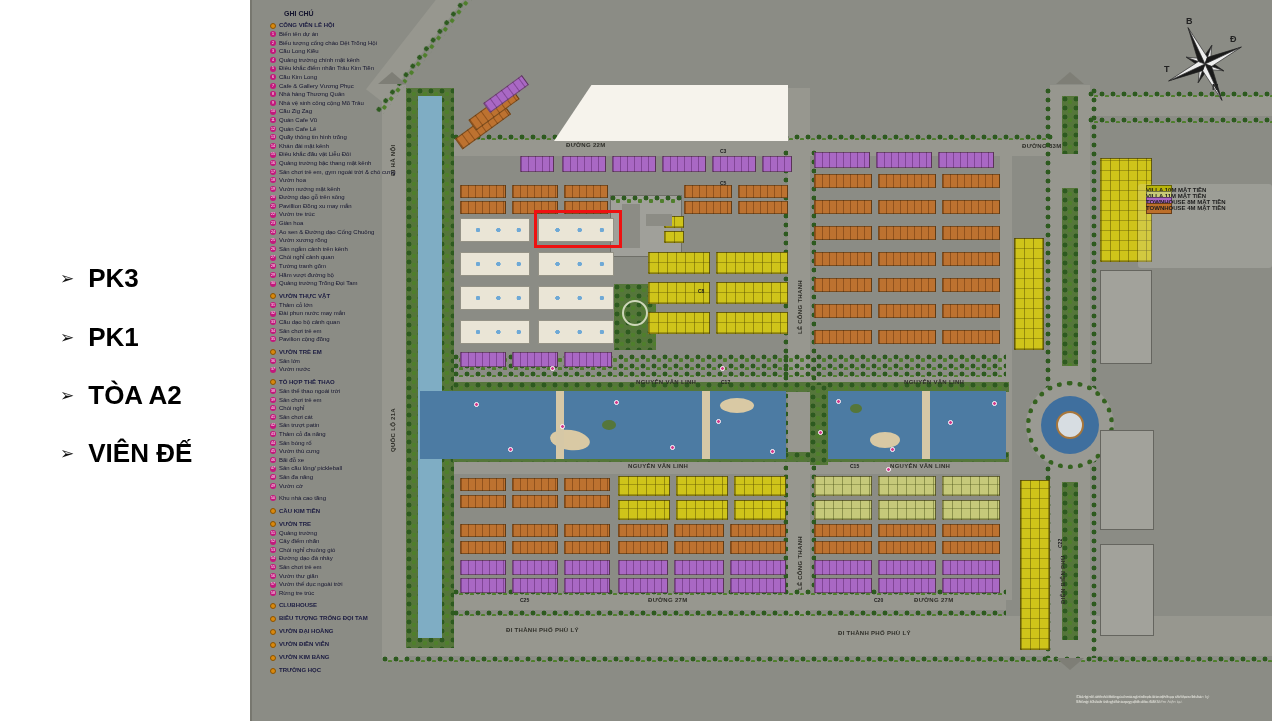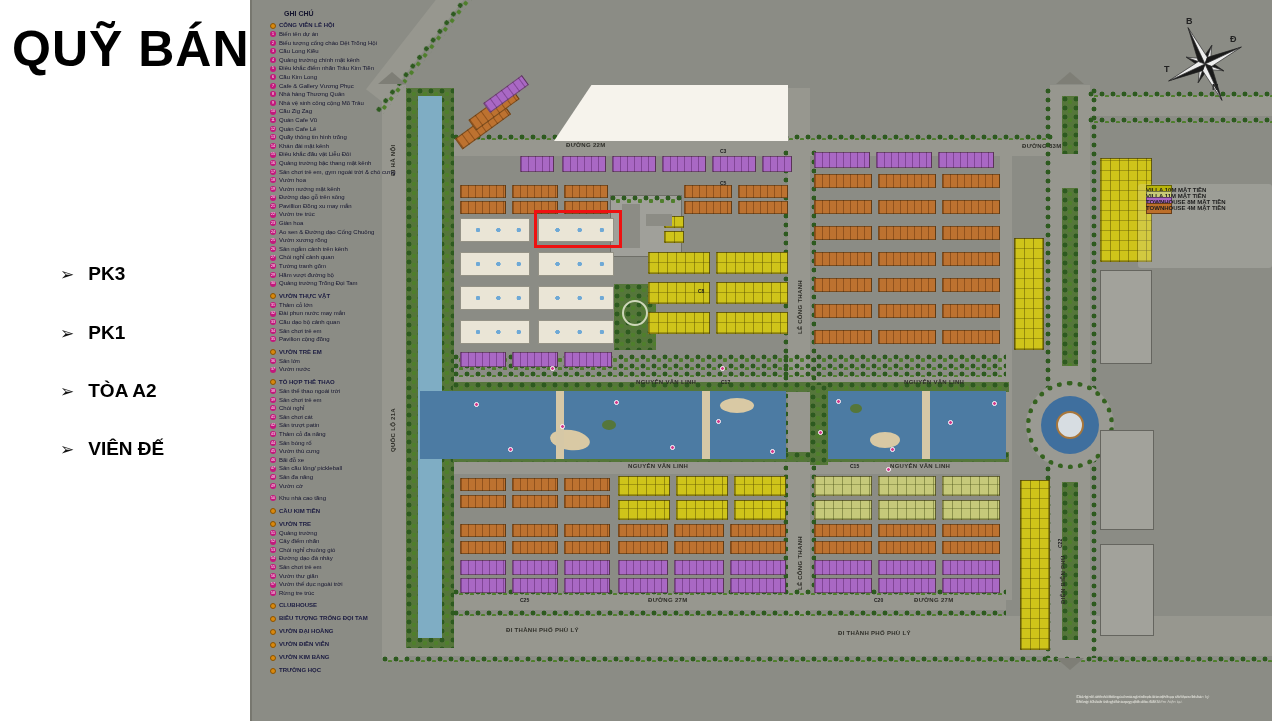--- a/index.html
+++ b/index.html
@@ -5,21 +5,21 @@
   html,body{margin:0;padding:0;background:#555;}
   #stage{position:relative;width:1272px;height:721px;overflow:hidden;background:#8b8c85;
          font-family:"Liberation Sans","DejaVu Sans",sans-serif;}
   
   #panel{position:absolute;left:0;top:0;width:250px;height:721px;background:#ffffff;
          border-right:2px solid #77776f;z-index:10;}
   #title{position:absolute;left:12px;top:20px;font-size:50px;font-weight:800;color:#000;
          letter-spacing:1px;white-space:nowrap;}
   .bullet-row{position:absolute;left:60px;display:flex;align-items:center;gap:14px;}
   .bullet-arrow{font-size:17px;color:#111;line-height:1;}
-  .bullet-label{font-size:19px;font-weight:700;color:#000;}
+  .bullet-label{font-size:26px;font-weight:700;color:#000;}
   
   #map{position:absolute;left:250px;top:0;width:1022px;height:721px;background:#8b8c85;overflow:hidden;}
   #map *{position:absolute;box-sizing:border-box;}
   .road{background:#97978f;}
   .belt{background:#55763a;}
   .trees{background-image:
       radial-gradient(circle 2.2px at 3px 3px,#2d5a1f 2.2px,rgba(0,0,0,0) 2.7px),
       radial-gradient(circle 2px at 8px 6px,#4f7f2c 2px,rgba(0,0,0,0) 2.5px);
       background-size:11px 9px;}
   .water{background:#4c7ba3;}
@@ -72,21 +72,20 @@
   .gate.down{border-top:12px solid #7e7e76;}
   #disclaimer{left:826px;top:694px;width:190px;z-index:9;font-size:6px;line-height:7px;
               color:#d6d6cf;font-style:italic;transform:scale(.72);transform-origin:0 0;}
 </style>
 </head>
 <body>
 
 <div id="stage">
 
   <div id="panel">
-    <div id="title">QUỸ BÁN</div>
     <div class="bullet-row" style="top:263px">
       <span class="bullet-arrow">➢</span>
       <span class="bullet-label">PK3</span>
     </div>
     <div class="bullet-row" style="top:322px">
       <span class="bullet-arrow">➢</span>
       <span class="bullet-label">PK1</span>
     </div>
     <div class="bullet-row" style="top:380px">
       <span class="bullet-arrow">➢</span>

